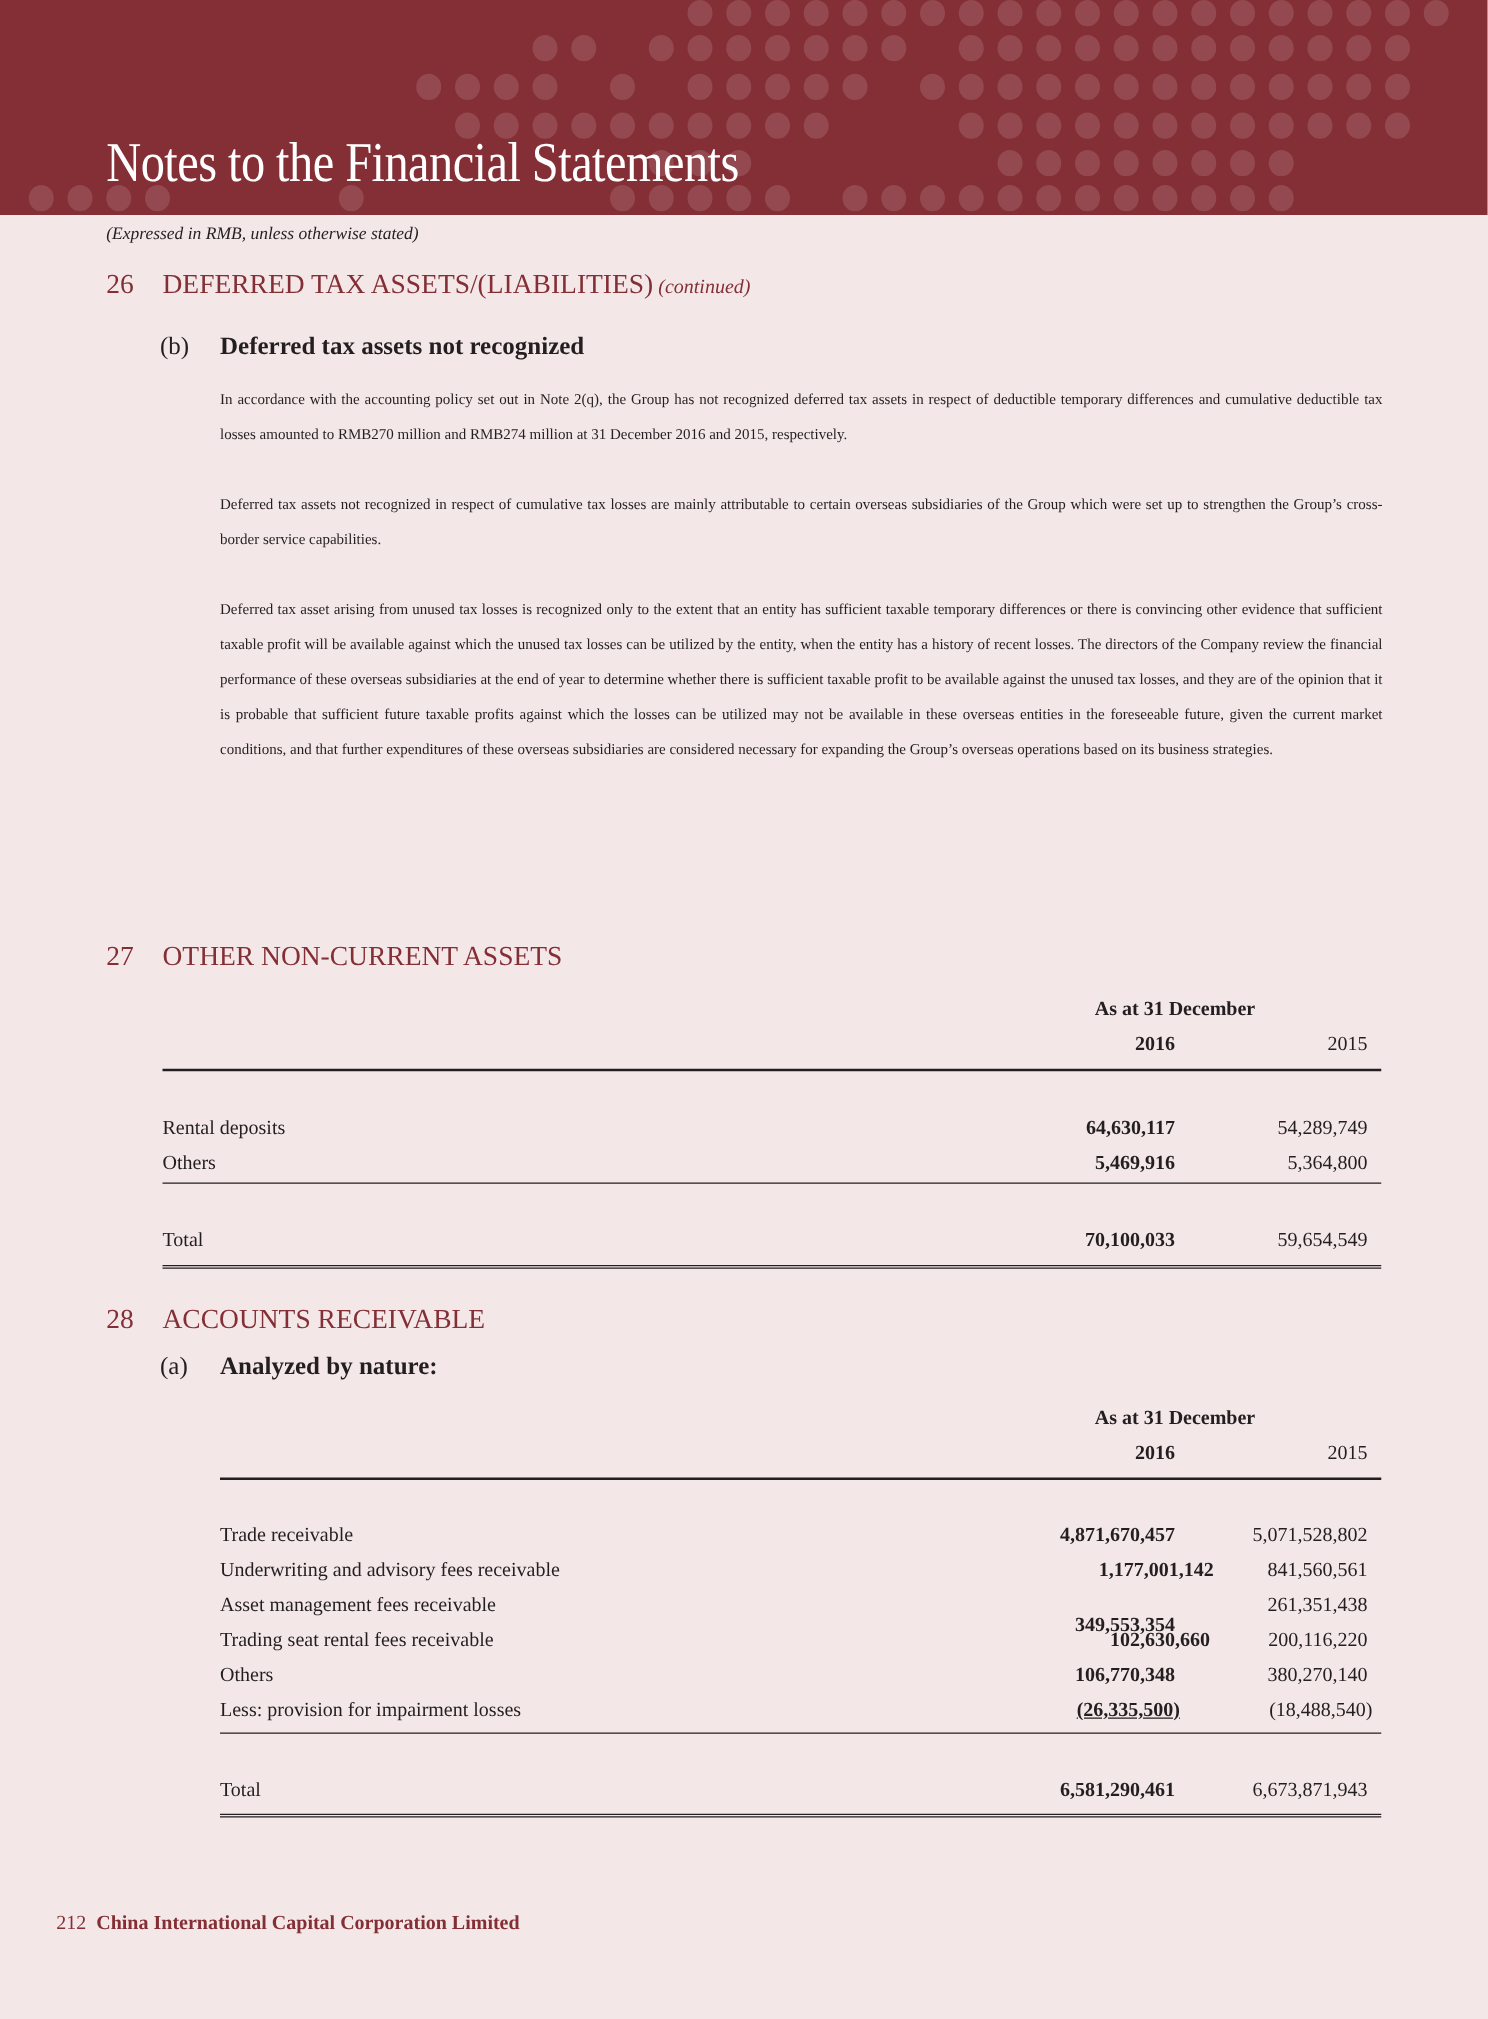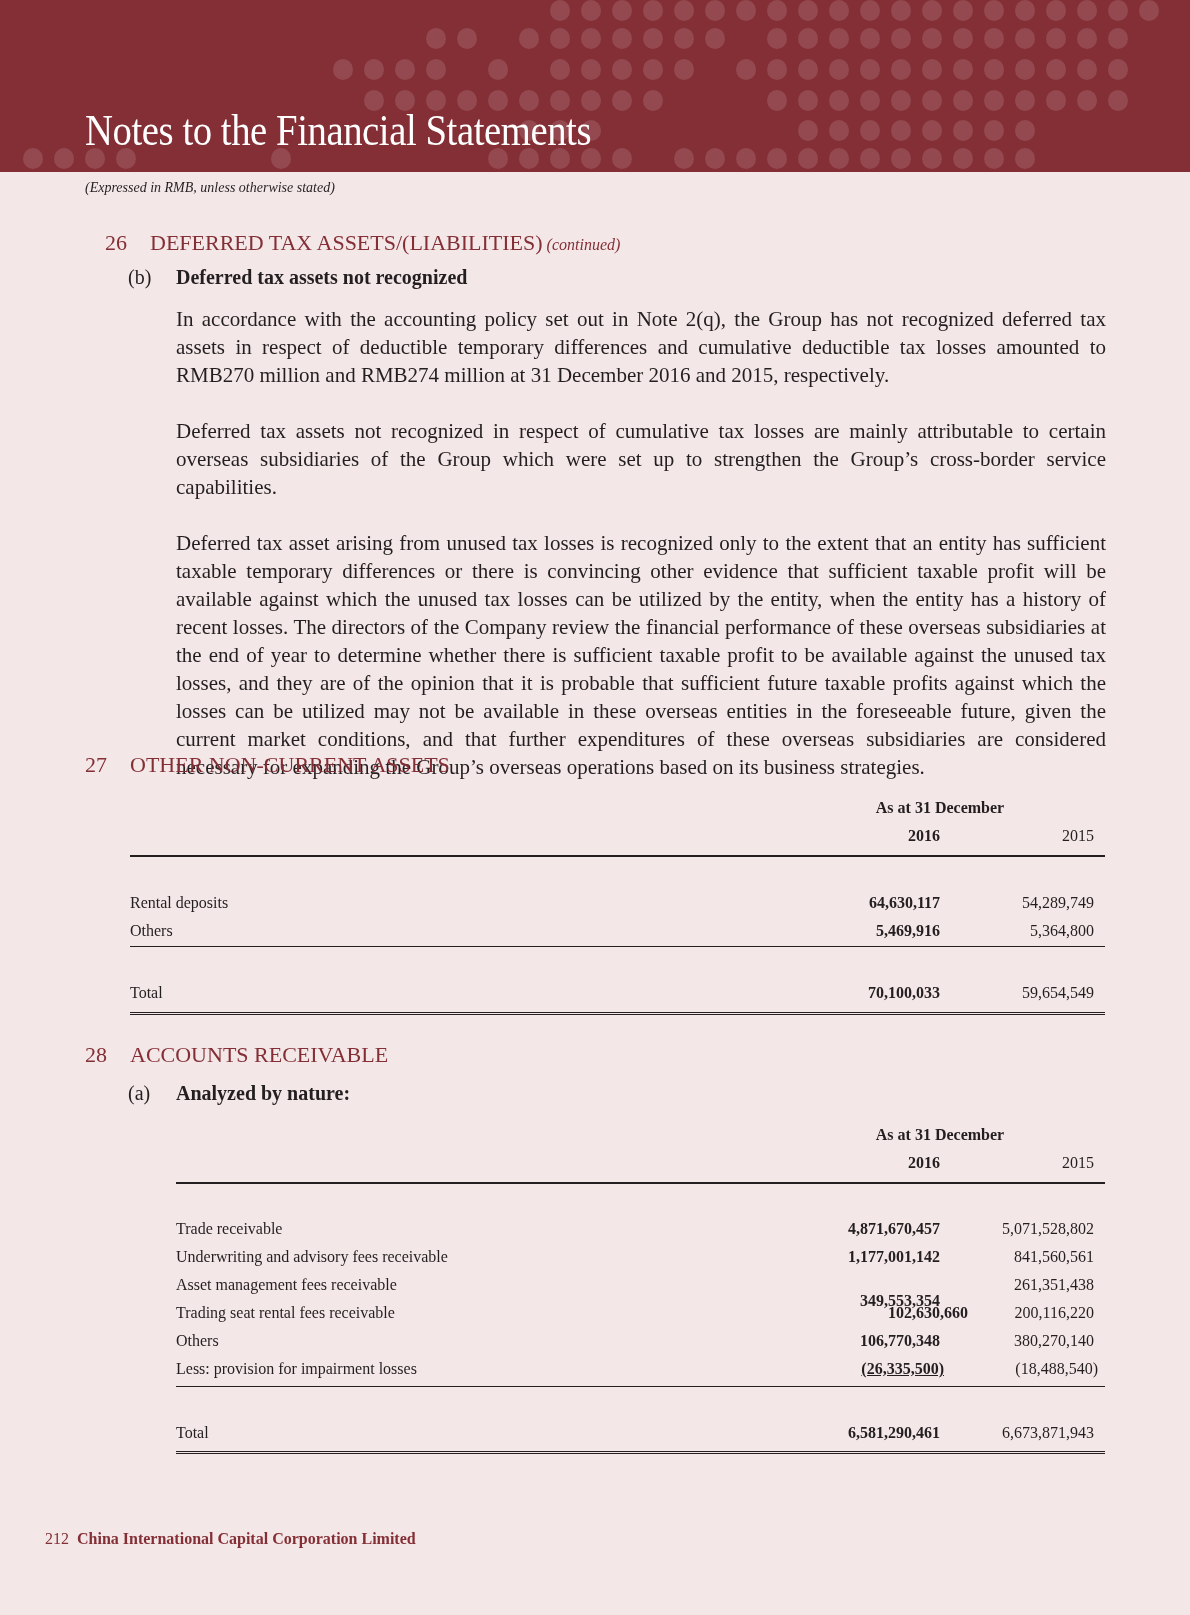--- a/index.html
+++ b/index.html
@@ -36,21 +36,21 @@
     }
     .sec-head .num { display: inline-block; width: 45px; }
     .sec-head .cont { font-style: italic; font-size: 16px; margin-left: 4px; }
     .sub-head {
       position: absolute; left: 128px; font-size: 20px; color: #231f20; white-space: nowrap;
     }
     .sub-head .lbl { display: inline-block; width: 48px; }
     .sub-head .txt { font-weight: bold; }
     .para {
       position: absolute; left: 176px; width: 930px;
-      font-size: 21px; line-height: 28px; text-align: justify;
+      font-size: 12px; line-height: 28px; text-align: justify;
     }
     .para p { margin-bottom: 28px; }
     .tbl { position: absolute; }
     .tbl .hdr-group {
       position: absolute; font-size: 16px; font-weight: bold; white-space: nowrap; text-align: center;
     }
     .tbl .col-hdr { position: absolute; font-size: 16px; text-align: right; width: 140px; }
     .tbl .col-hdr.bold { font-weight: bold; }
     .rule-thick { position: absolute; height: 2px; background: #231f20; }
     .rule-thin { position: absolute; height: 1px; background: #231f20; }
@@ -188,21 +188,21 @@
       <div class="dot" style="left: 922px; top: 148px;"></div>
       <div class="dot" style="left: 953px; top: 148px;"></div>
       <div class="dot" style="left: 984px; top: 148px;"></div>
       <div class="dot" style="left: 1015px; top: 148px;"></div>
     </div>
   <div class="banner-title">Notes to the Financial Statements</div>
 </div>
 
 <div class="subtitle">(Expressed in RMB, unless otherwise stated)</div>
 
-<div class="sec-head" style="top:230px;margin-left:20px;">
+<div class="sec-head" style="top:214px;">
   <span class="num">26</span><span>DEFERRED TAX ASSETS/(LIABILITIES)</span><span class="cont">(continued)</span>
 </div>
 <div class="sub-head" style="top:266px;">
   <span class="lbl">(b)</span><span class="txt">Deferred tax assets not recognized</span>
 </div>
 <div class="para" style="top:305px;">
   <p>In accordance with the accounting policy set out in Note 2(q), the Group has not recognized deferred tax assets in respect of deductible temporary differences and cumulative deductible tax losses amounted to RMB270 million and RMB274 million at 31 December 2016 and 2015, respectively.</p>
   <p>Deferred tax assets not recognized in respect of cumulative tax losses are mainly attributable to certain overseas subsidiaries of the Group which were set up to strengthen the Group’s cross-border service capabilities.</p>
   <p>Deferred tax asset arising from unused tax losses is recognized only to the extent that an entity has sufficient taxable temporary differences or there is convincing other evidence that sufficient taxable profit will be available against which the unused tax losses can be utilized by the entity, when the entity has a history of recent losses. The directors of the Company review the financial performance of these overseas subsidiaries at the end of year to determine whether there is sufficient taxable profit to be available against the unused tax losses, and they are of the opinion that it is probable that sufficient future taxable profits against which the losses can be utilized may not be available in these overseas entities in the foreseeable future, given the current market conditions, and that further expenditures of these overseas subsidiaries are considered necessary for expanding the Group’s overseas operations based on its business strategies.</p>
 </div>
@@ -247,21 +247,21 @@
   <div class="col-hdr" style="left:954px;top:1154px;">2015</div>
   <div class="rule-thick" style="left:176px;top:1182px;width:929px;"></div>
 
   <div class="row" style="left:176px;top:1220px;width:929px;">
     <span class="label">Trade receivable</span>
     <span class="v1" style="left:604px;">4,871,670,457</span>
     <span class="v2" style="left:758px;">5,071,528,802</span>
   </div>
   <div class="row" style="left:176px;top:1248px;width:929px;">
     <span class="label">Underwriting and advisory fees receivable</span>
-    <span class="v1" style="left:604px;">1,177,001,142</span>
+    <span class="v1" style="left:635px;">1,177,001,142</span>
     <span class="v2" style="left:758px;">841,560,561</span>
   </div>
   <div class="row" style="left:176px;top:1276px;width:929px;">
     <span class="label">Asset management fees receivable</span>
     <span class="v1" style="left:604px;margin-top:16px;">349,553,354</span>
     <span class="v2" style="left:758px;">261,351,438</span>
   </div>
   <div class="row" style="left:176px;top:1304px;width:929px;">
     <span class="label">Trading seat rental fees receivable</span>
     <span class="v1" style="left:632px;">102,630,660</span>

